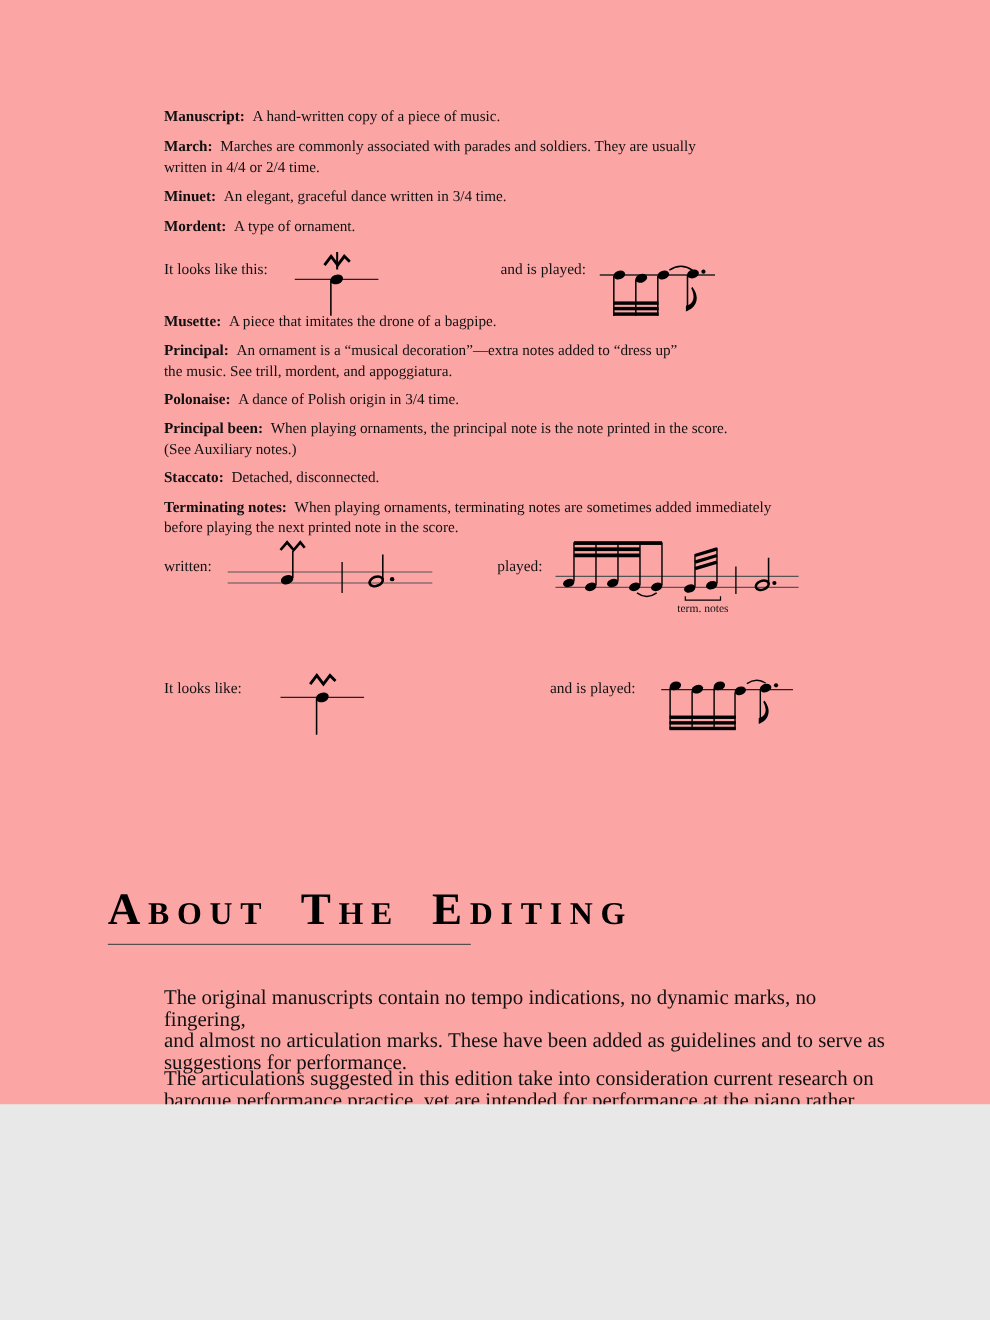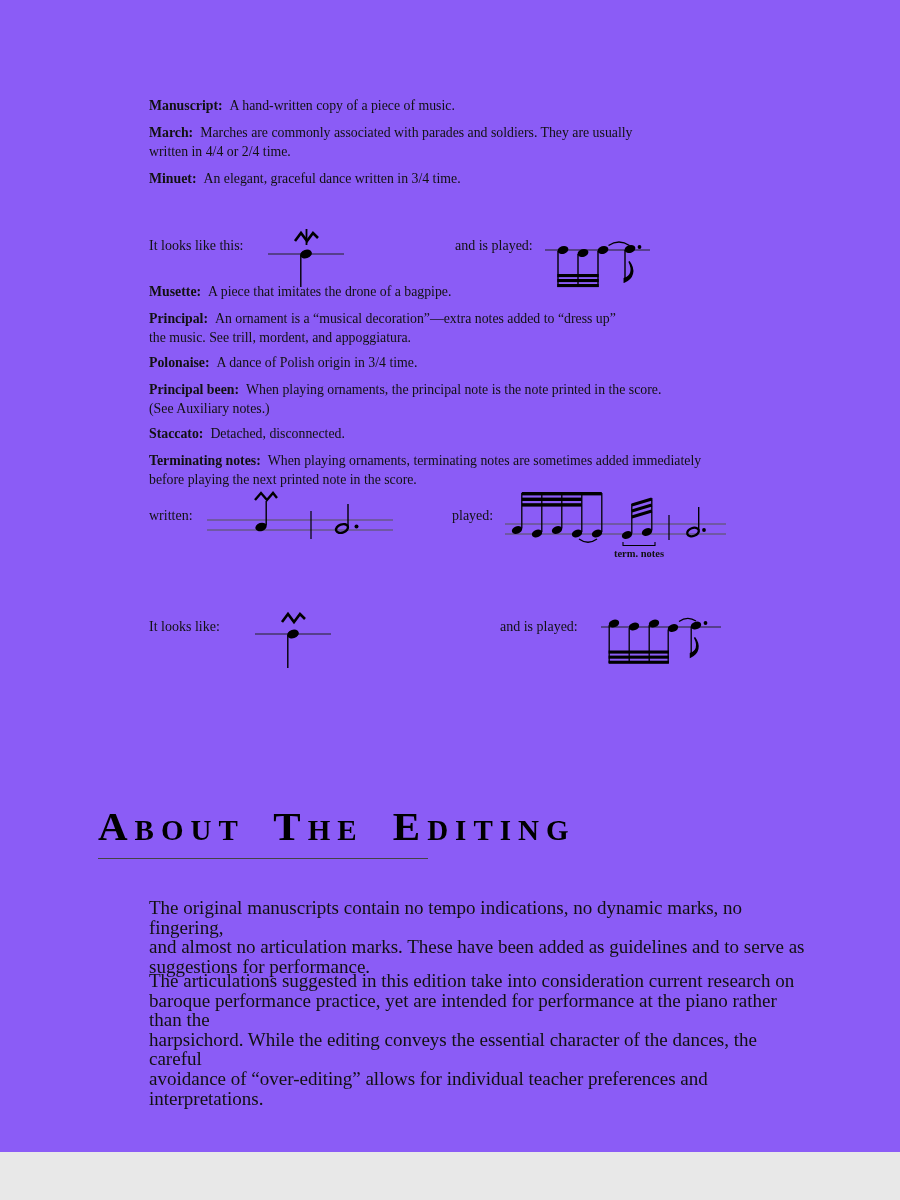--- a/index.html
+++ b/index.html
@@ -1,21 +1,21 @@
 <!DOCTYPE html>
 <html><head>
 <meta charset="utf-8">
 <style>
   * { margin: 0; padding: 0; box-sizing: border-box; }
   html, body { background: #e8e8e8; }
   .page {
     position: relative;
     width: 900px;
-    height: 1152px;
-    background: #8b5cf6;
+    height: 1004px;
+    background: #fca5a5;
     font-family: "Liberation Serif", serif;
     color: #111;
     overflow: hidden;
     margin: 0 auto;
   }
   .entry {
     position: absolute;
     left: 149px;
     width: 610px;
     font-size: 13.8px;
@@ -28,21 +28,21 @@
   .illus-label {
     position: absolute;
     font-size: 14px;
     white-space: nowrap;
   }
   .notation { position: absolute; }
   .notation svg { display: block; }
   .bracket-label {
     position: absolute;
     font-size: 10.5px;
-    font-weight: bold;
+    font-weight: normal;
     width: 80px;
     text-align: center;
   }
 
   .section-heading {
     position: absolute;
     left: 98px;
     top: 802px;
     font-size: 41px;
     font-weight: bold;
@@ -81,20 +81,23 @@
 
   <p class="entry" style="top:97px">
     <b class="term">Manuscript:</b><span class="def">A hand-written copy of a piece of music.</span>
   </p>
   <p class="entry" style="top:124px">
     <b class="term">March:</b><span class="def">Marches are commonly associated with parades and soldiers. They are usually
 written in 4/4 or 2/4 time.</span>
   </p>
   <p class="entry" style="top:170px">
     <b class="term">Minuet:</b><span class="def">An elegant, graceful dance written in 3/4 time.</span>
+  </p>
+  <p class="entry" style="top:197px">
+    <b class="term">Mordent:</b><span class="def">A type of ornament.</span>
   </p>
 
   <div class="illus-row" style="top:226px;height:68px">
     <span class="illus-label" style="left:149px;top:12px">It looks like this:</span>
     <span class="notation" style="left:266px;top:0">
       <svg width="80" height="64" viewBox="0 0 80 64">
         <line x1="2" y1="28" x2="78" y2="28" stroke="#222" stroke-width="1.2"></line>
         <polyline points="29,15 35,7 41,15 47,7 52,12" fill="none" stroke="#000" stroke-width="2.6"></polyline>
         <line x1="40.5" y1="3" x2="40.5" y2="19" stroke="#000" stroke-width="1.8"></line>
         <ellipse cx="40" cy="28" rx="6" ry="4.3" transform="rotate(-18 40 28)" fill="#000"></ellipse>

